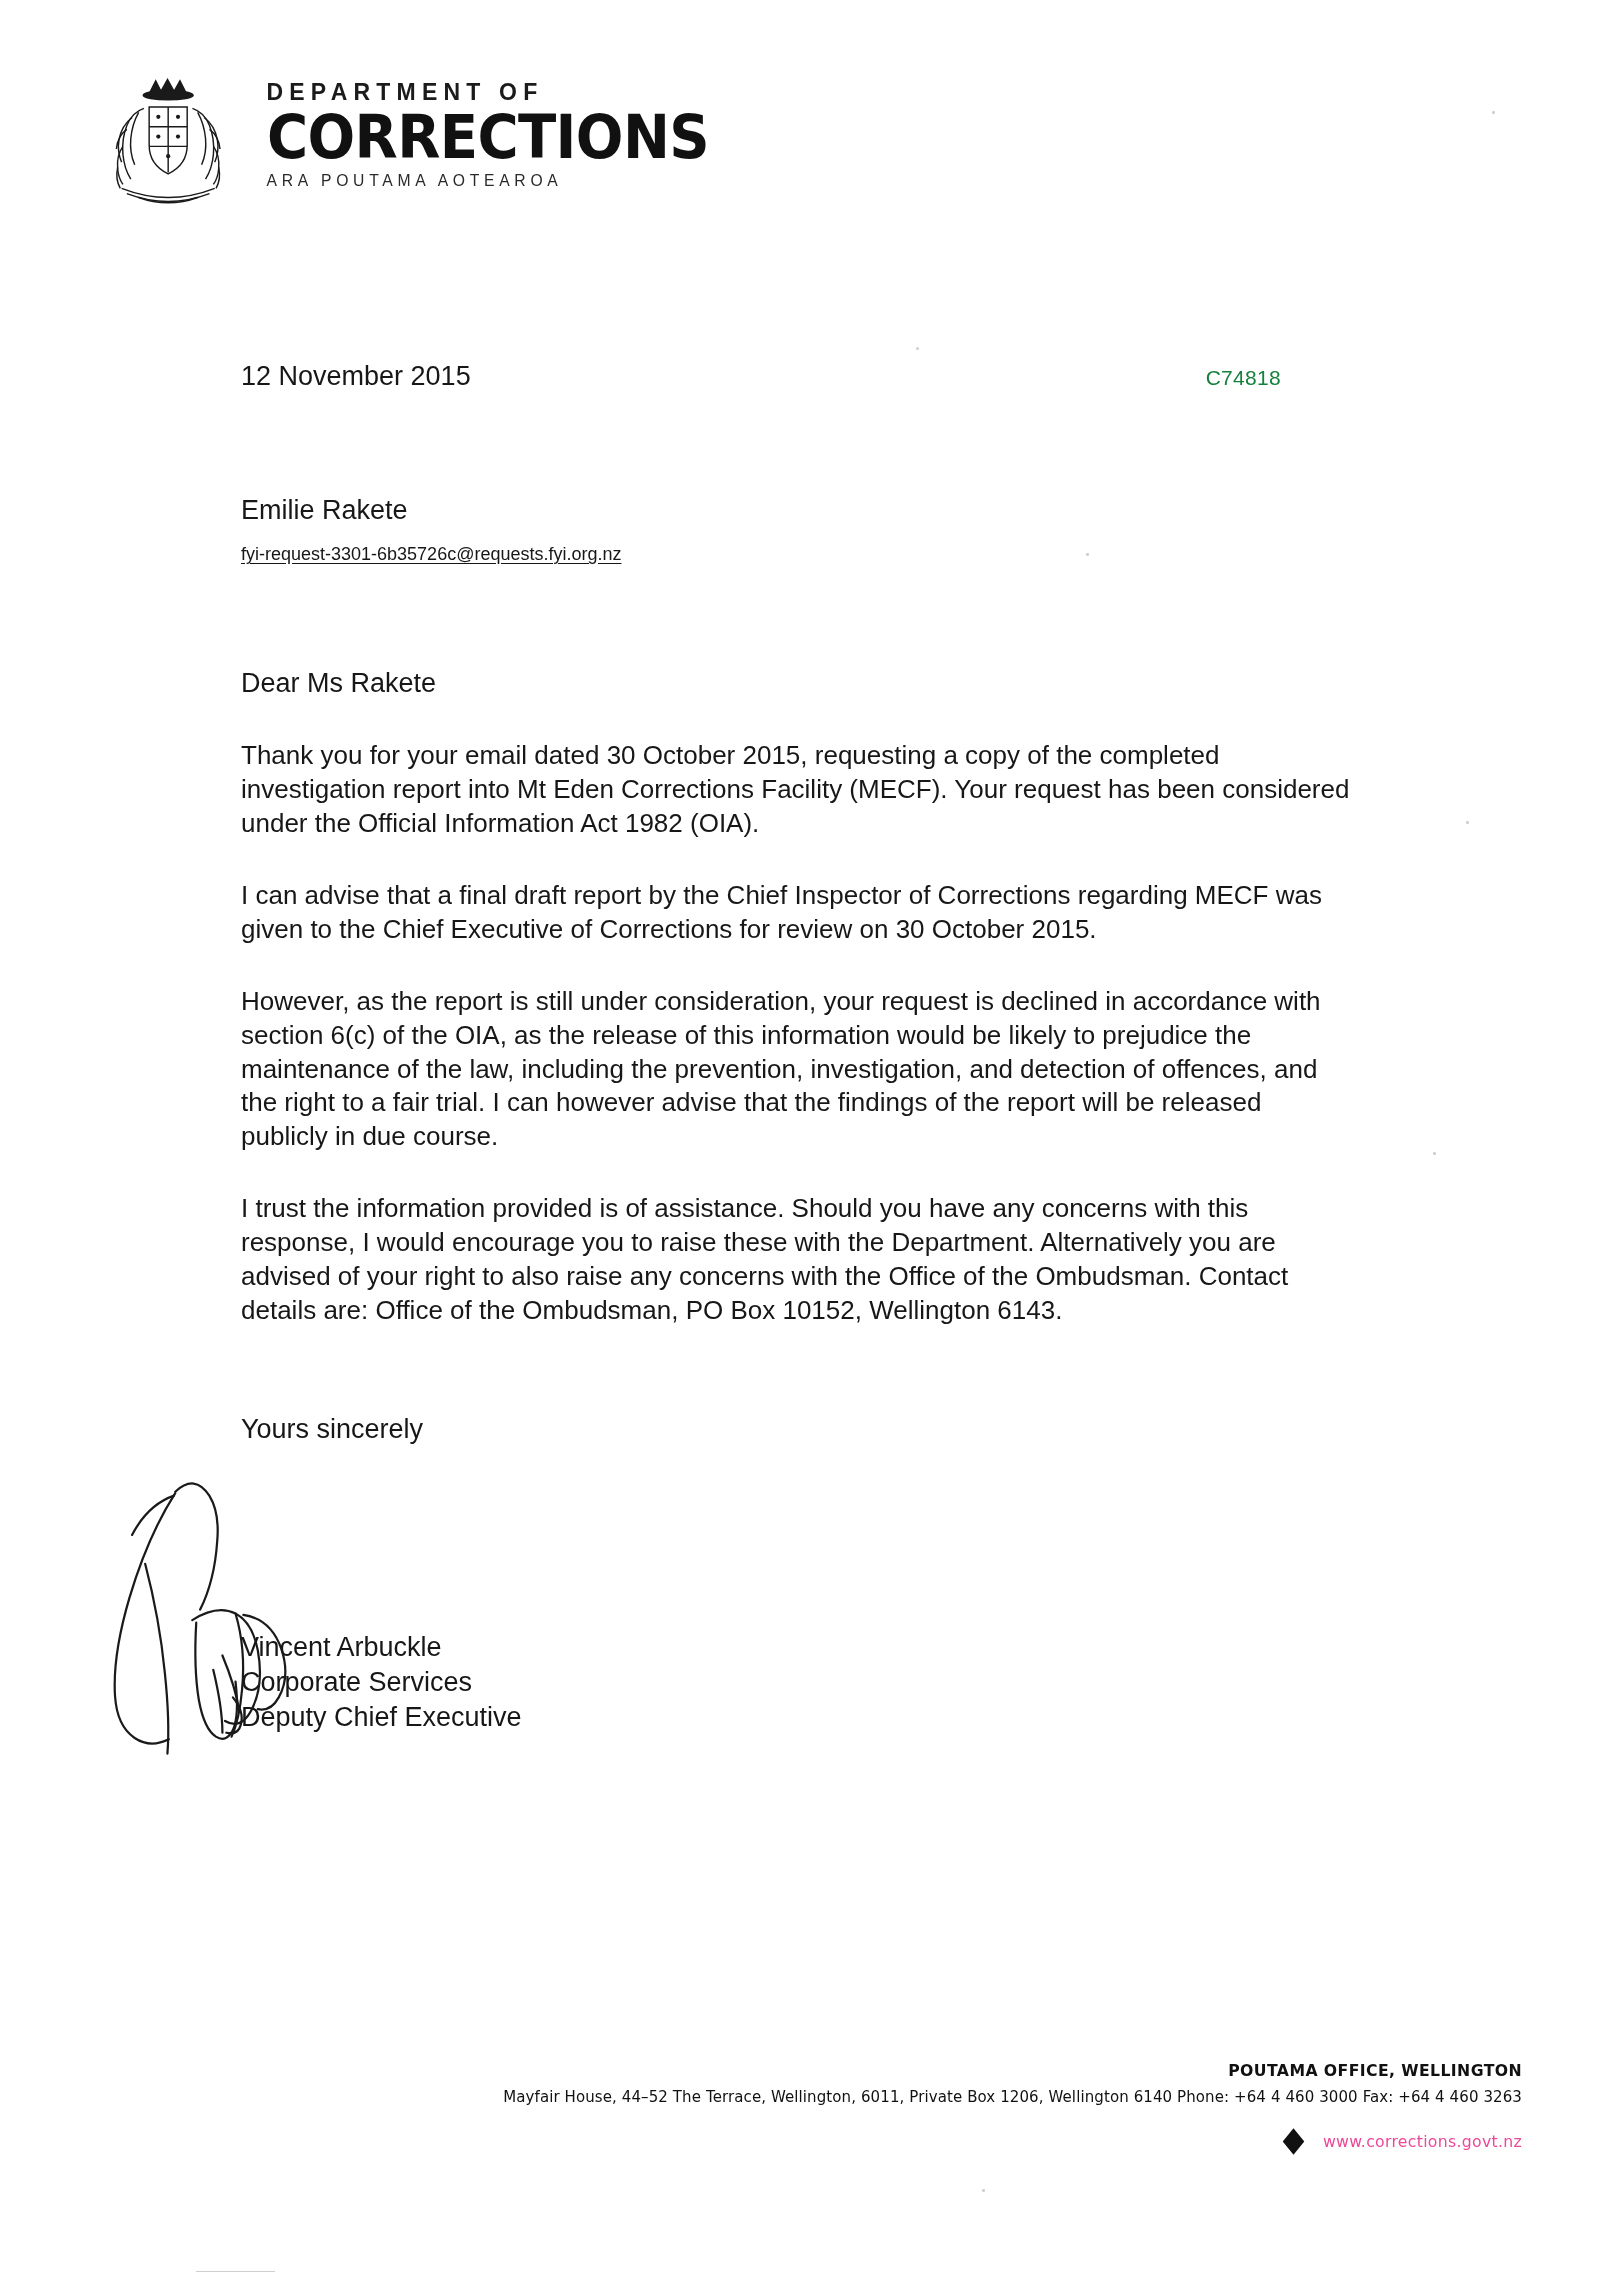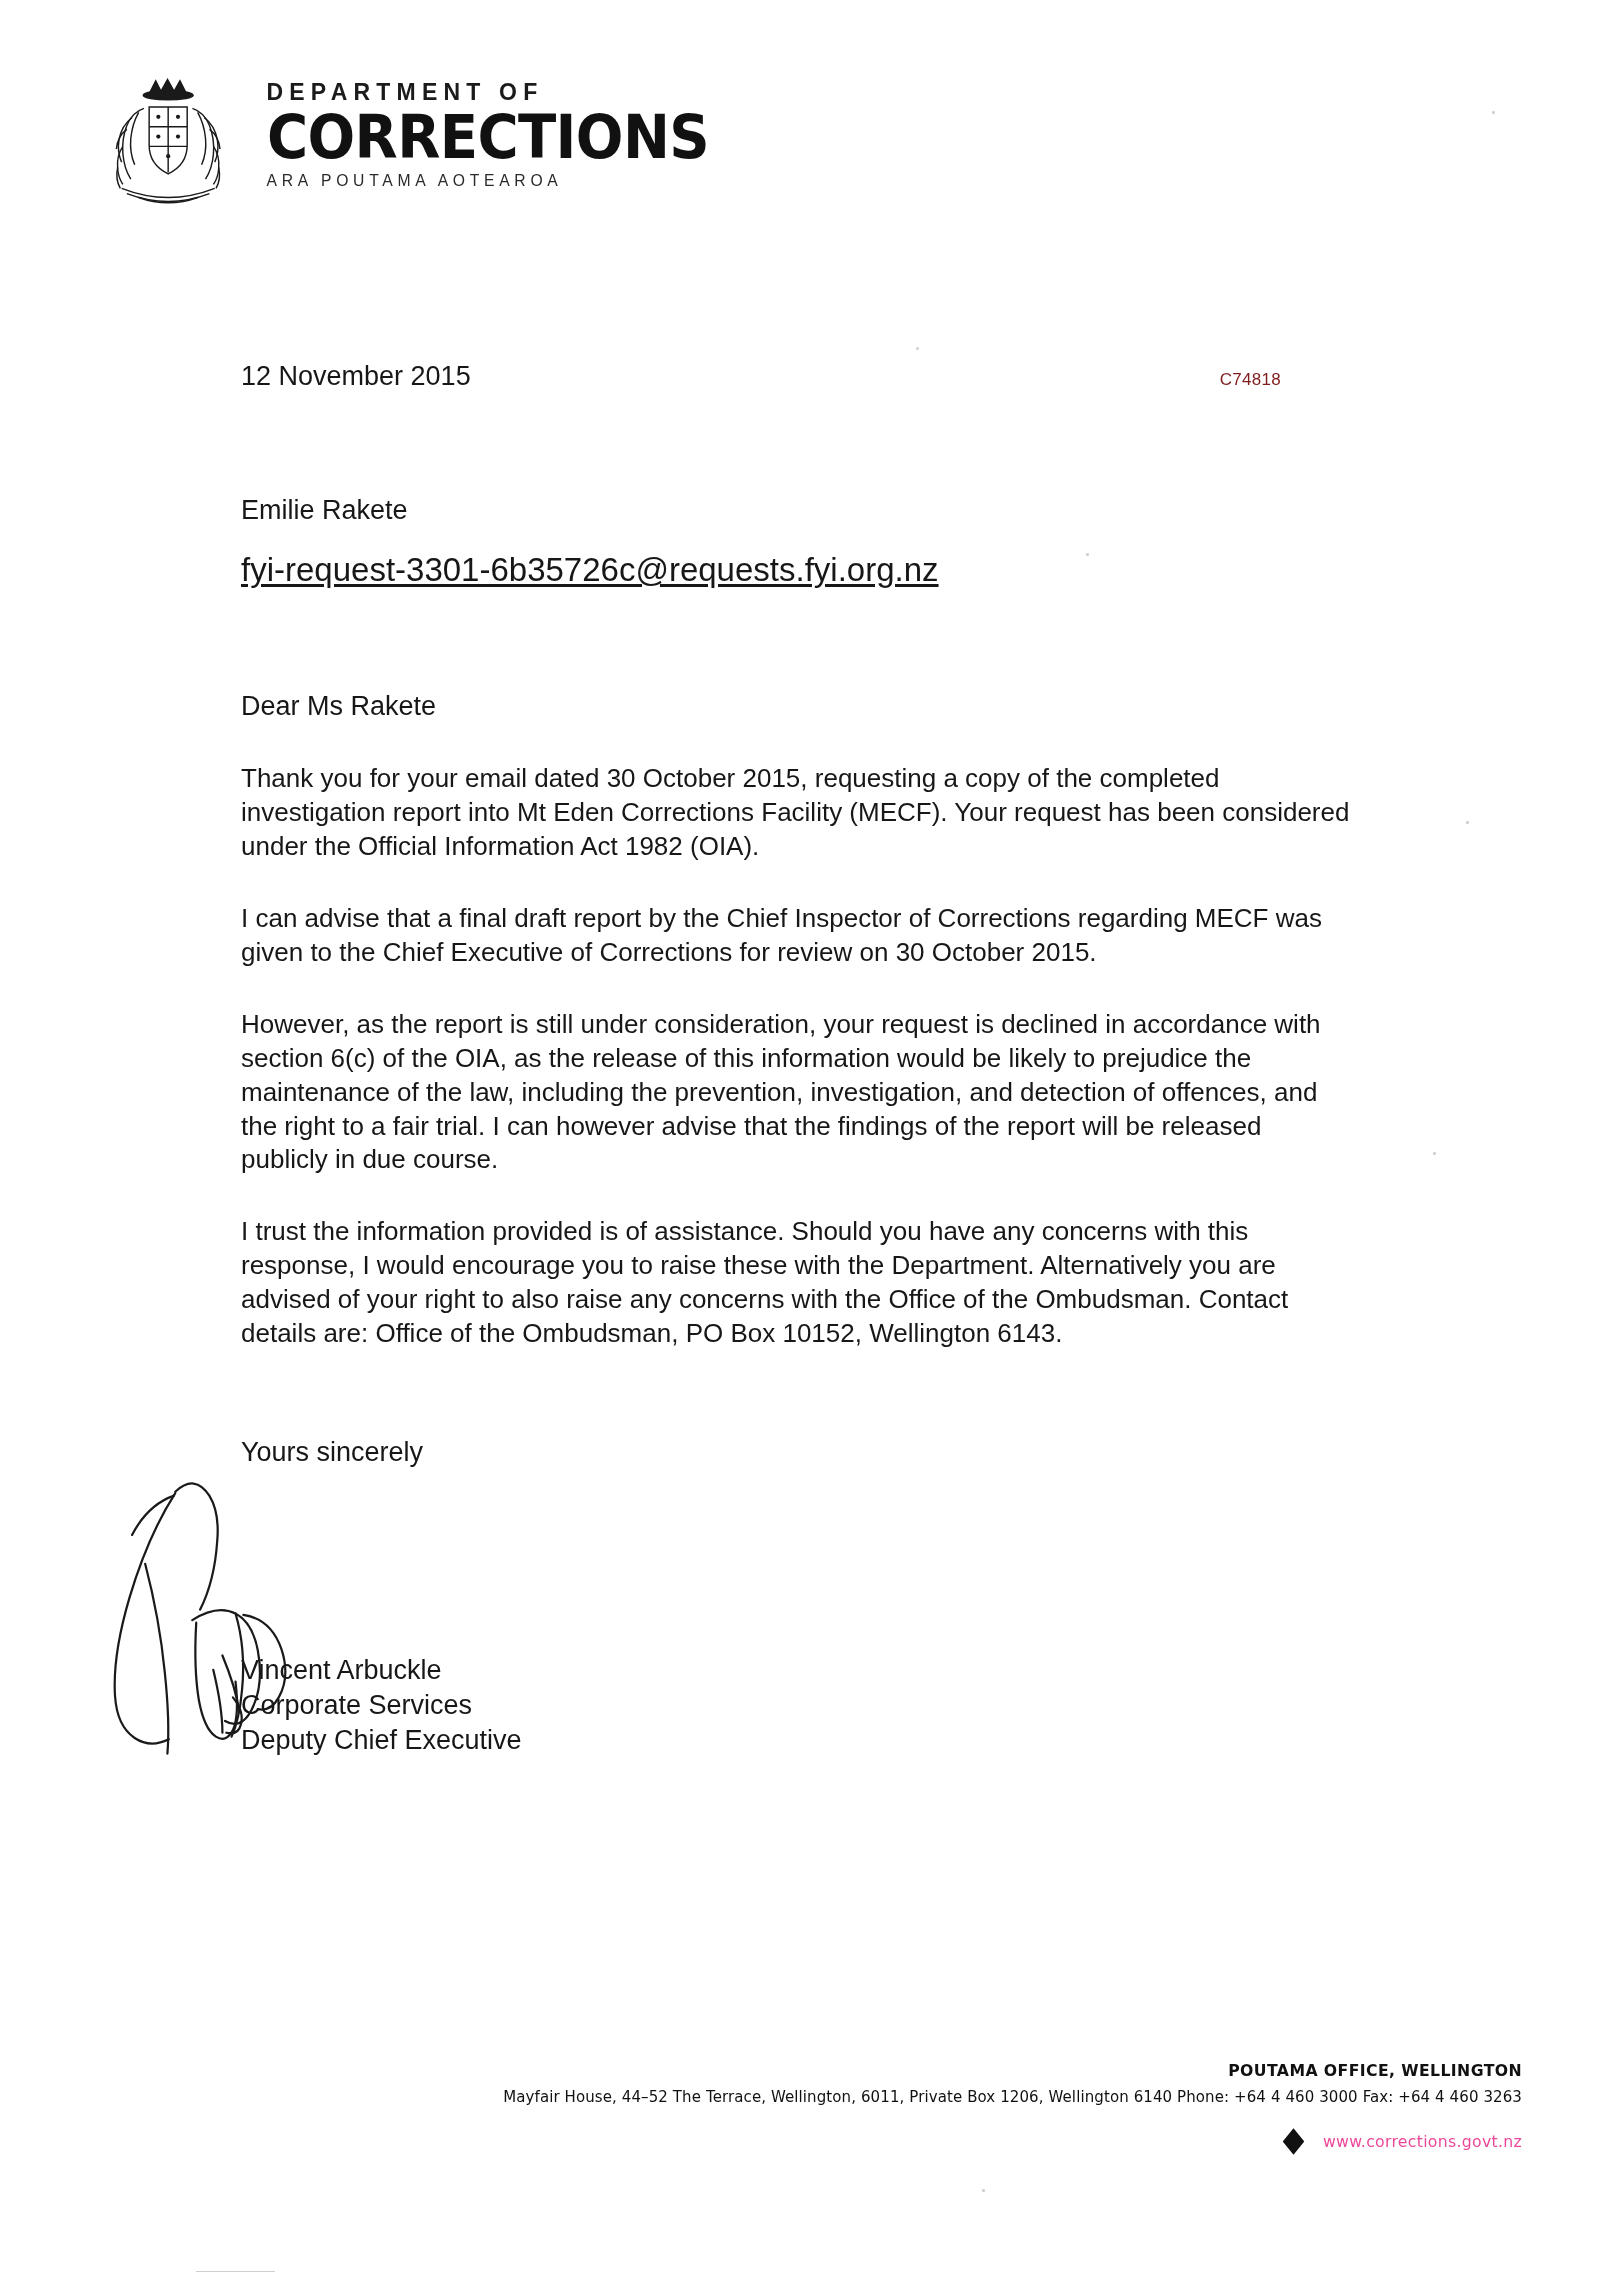--- a/index.html
+++ b/index.html
@@ -75,34 +75,34 @@
     line-height: 1.30;
     color: #171717;
   }
   .row-date {
     display: flex;
     justify-content: space-between;
     align-items: baseline;
   }
   .date { font-size: 27px; }
   .refno {
-    font-size: 17px;
+    font-size: 21px;
     letter-spacing: 0.3px;
-    color: #7f1d1d;
+    color: #15803d;
     padding-right: 72px;
   }
   .recipient {
     margin-top: 99px;
   }
   .recipient .name { font-size: 27px; }
   .recipient .email {
-    font-size: 33px;
+    font-size: 18px;
     text-decoration: underline;
     text-underline-offset: 2.6px;
-    margin-top: 21px;
+    margin-top: 15px;
     display: inline-block;
     color: #171717;
   }
   .salutation { margin-top: 97px; font-size: 27px; }
   p.para {
     margin: 0;
     padding: 0;
     margin-top: 38px;
     font-size: 26px;
     line-height: 1.305;

